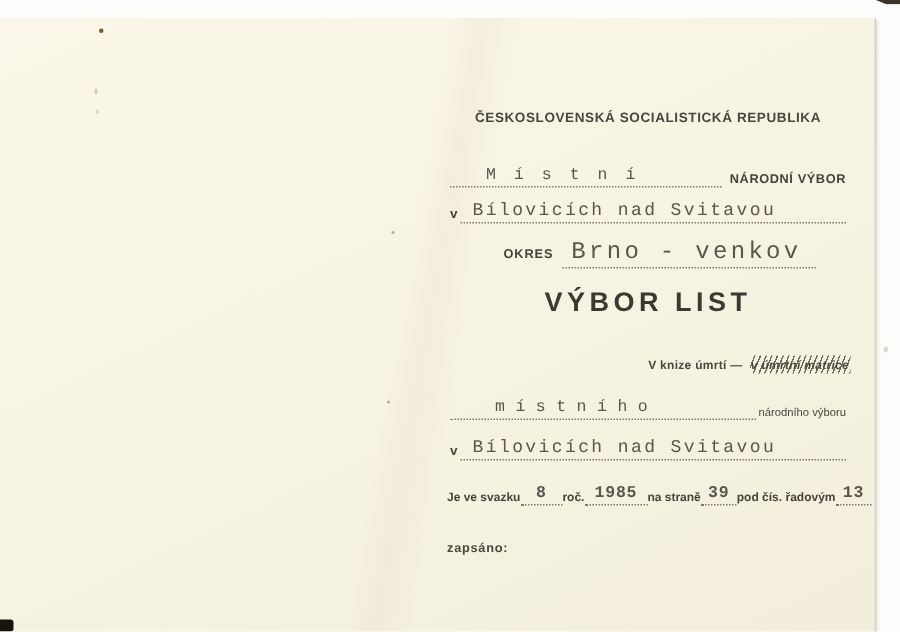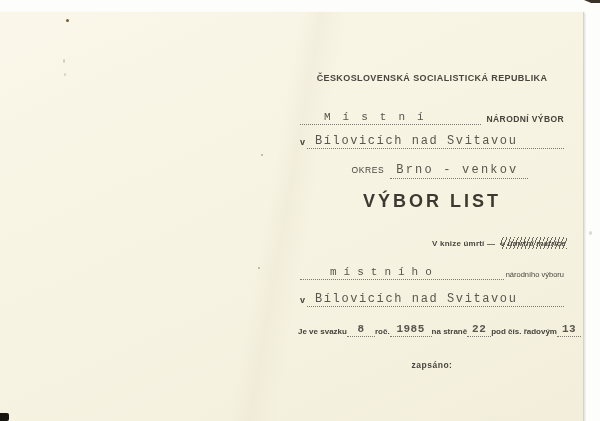--- a/index.html
+++ b/index.html
@@ -36,23 +36,23 @@
   .printed-label-sm {
     font-size:8.5px; font-weight:bold; letter-spacing:0.4px; color:#47433c;
     margin-left:6px; padding-bottom:1px; white-space:nowrap;
   }
 
   .row-place1 { top:118px; }
   .prefix-v { font-size:9px; font-weight:bold; color:#47433c; margin-right:2px; padding-bottom:2px; }
   .typed-place { font-size:12px; letter-spacing:1.6px; padding-left:8px; }
 
   .row-district { position:absolute; top:147px; left:0; width:268px; text-align:center; }
-  .label-okres { font-size:8.5px; font-weight:normal; letter-spacing:0.6px; color:#47433c; margin-right:6px;margin-left:16px; }
+  .label-okres { font-size:8.5px; font-weight:bold; letter-spacing:0.6px; color:#47433c; margin-right:6px;margin-left:16px; }
   .typed-district {
-    font-size:12px; letter-spacing:2.2px; padding:0 10px 1px 6px;
+    font-size:16px; letter-spacing:2.2px; padding:0 10px 1px 6px;
     border-bottom:1px dotted #7e796e; display:inline-block;
   }
 
   .doc-title {
     position:absolute; top:179px; left:0; width:268px; text-align:center;
     font-size:18px; font-weight:bold; letter-spacing:3px; color:#3d3932;
   }
 
   .register-row {
     position:absolute; top:227px; left:0; width:268px; text-align:right;
@@ -85,21 +85,21 @@
     font-size:11px; letter-spacing:0.5px;
   }
   .vol-value > span { position:relative; top:-1px; }
   .w-svazek { min-width:28px; }
   .w-rok    { min-width:42px; }
   .w-strana { min-width:24px; }
   .w-serial { min-width:24px; }
   .trail-dots { border-bottom:1px dotted #7e796e; width:10px; height:1px; display:inline-block; }
 
   .recorded-row {
-    position:absolute; top:348px; left:0; width:268px; text-align:center;
+    position:absolute; top:348px; left:0; width:268px; text-align:left;
     font-size:8.5px; font-weight:bold; color:#4a463f; letter-spacing:0.5px;
   }
 
   .speck { position:absolute; border-radius:50%; }
   .speck-1 { left:66px;  top:7px;   width:3px; height:3px; background:#7a5c33; }
   .speck-2 { left:63px;  top:47px;  width:2px; height:4px; background:#d2ccb7; }
   .speck-3 { left:64px;  top:61px;  width:2px; height:3px; background:#d8d2bd; }
   .speck-4 { left:261px; top:142px; width:2px; height:2px; background:#b2ac96; }
   .speck-5 { left:258px; top:255px; width:2px; height:2px; background:#b2ac96; }
   .speck-6 { left:589px; top:231px; width:3px; height:4px; background:#dcd8ce; }
@@ -153,21 +153,21 @@
       <span class="prefix-v">v</span>
       <span class="blank"><span class="typed typed-place">Bílovicích nad Svitavou</span></span>
     </div>
 
     <div class="volume-row">
       <span class="vol-label">Je ve svazku</span>
       <span class="vol-value typed w-svazek"><span>8</span></span>
       <span class="vol-label">roč.</span>
       <span class="vol-value typed w-rok"><span>1985</span></span>
       <span class="vol-label">na straně</span>
-      <span class="vol-value typed w-strana"><span>22</span></span>
+      <span class="vol-value typed w-strana"><span>39</span></span>
       <span class="vol-label">pod čís. řadovým</span>
       <span class="vol-value typed w-serial"><span>13</span></span>
       <span class="trail-dots"></span>
     </div>
 
     <div class="recorded-row">zapsáno:</div>
 
   </div>
 
   <div class="speck speck-1"></div>

